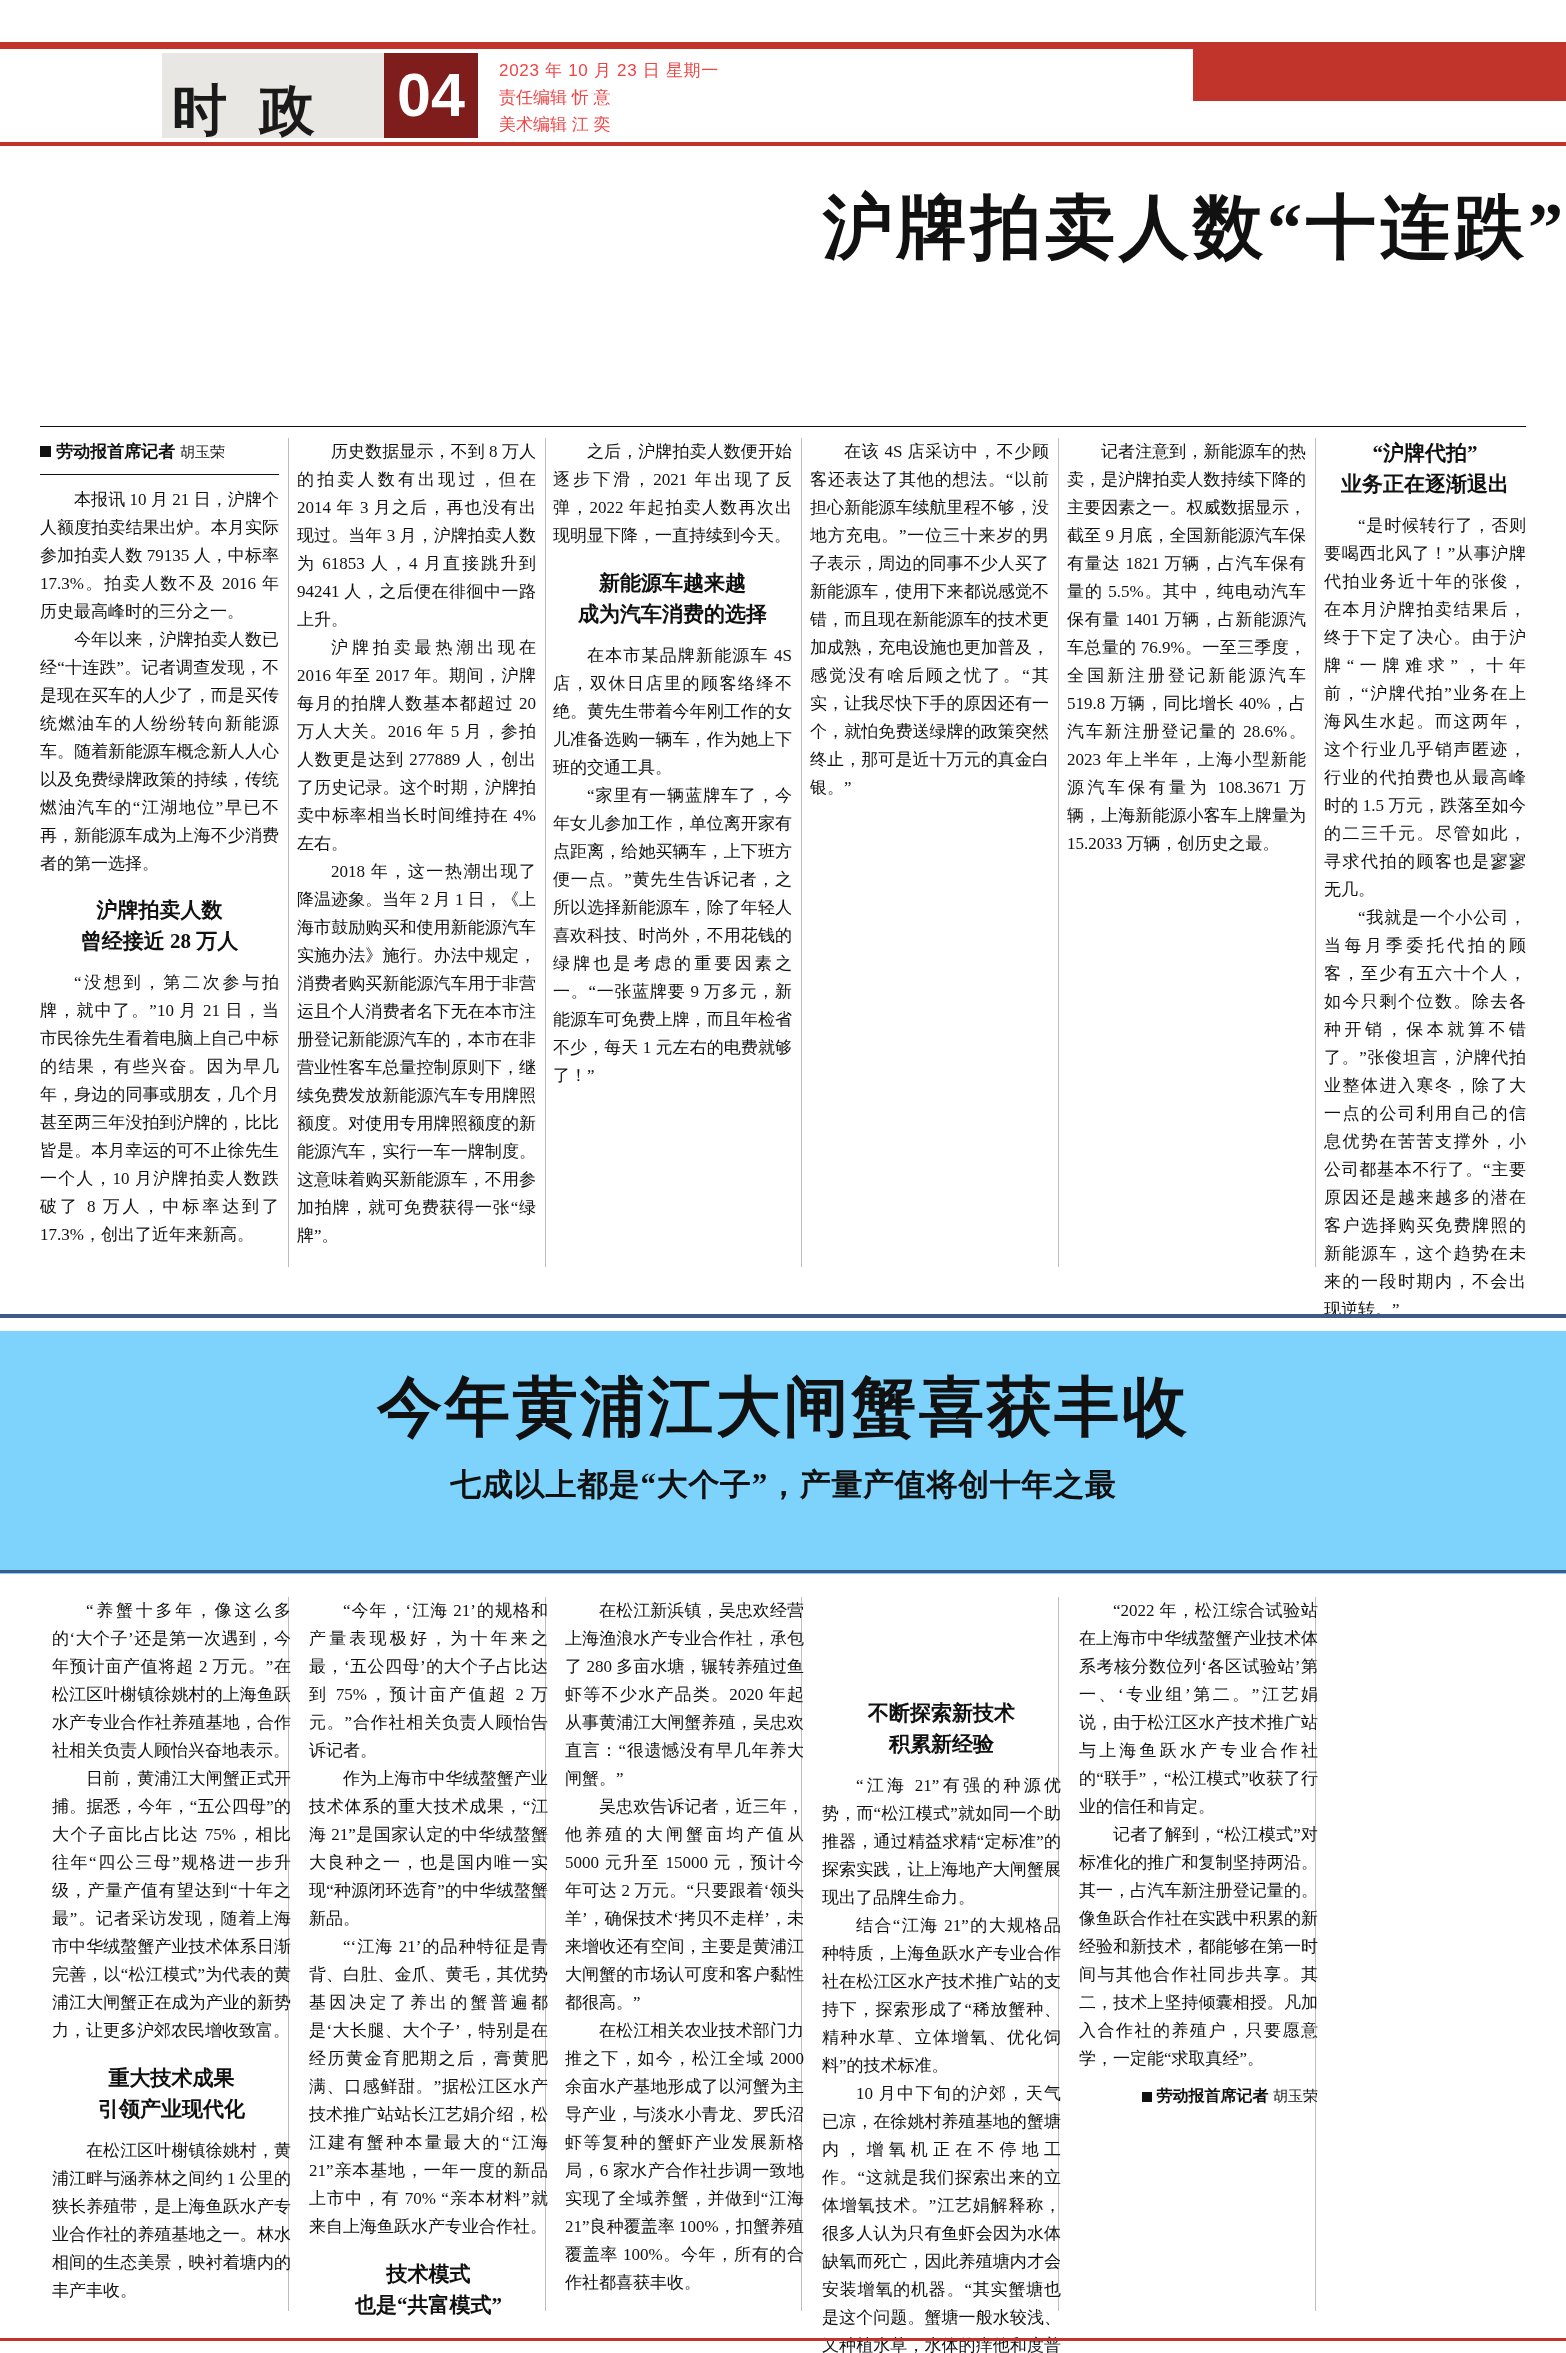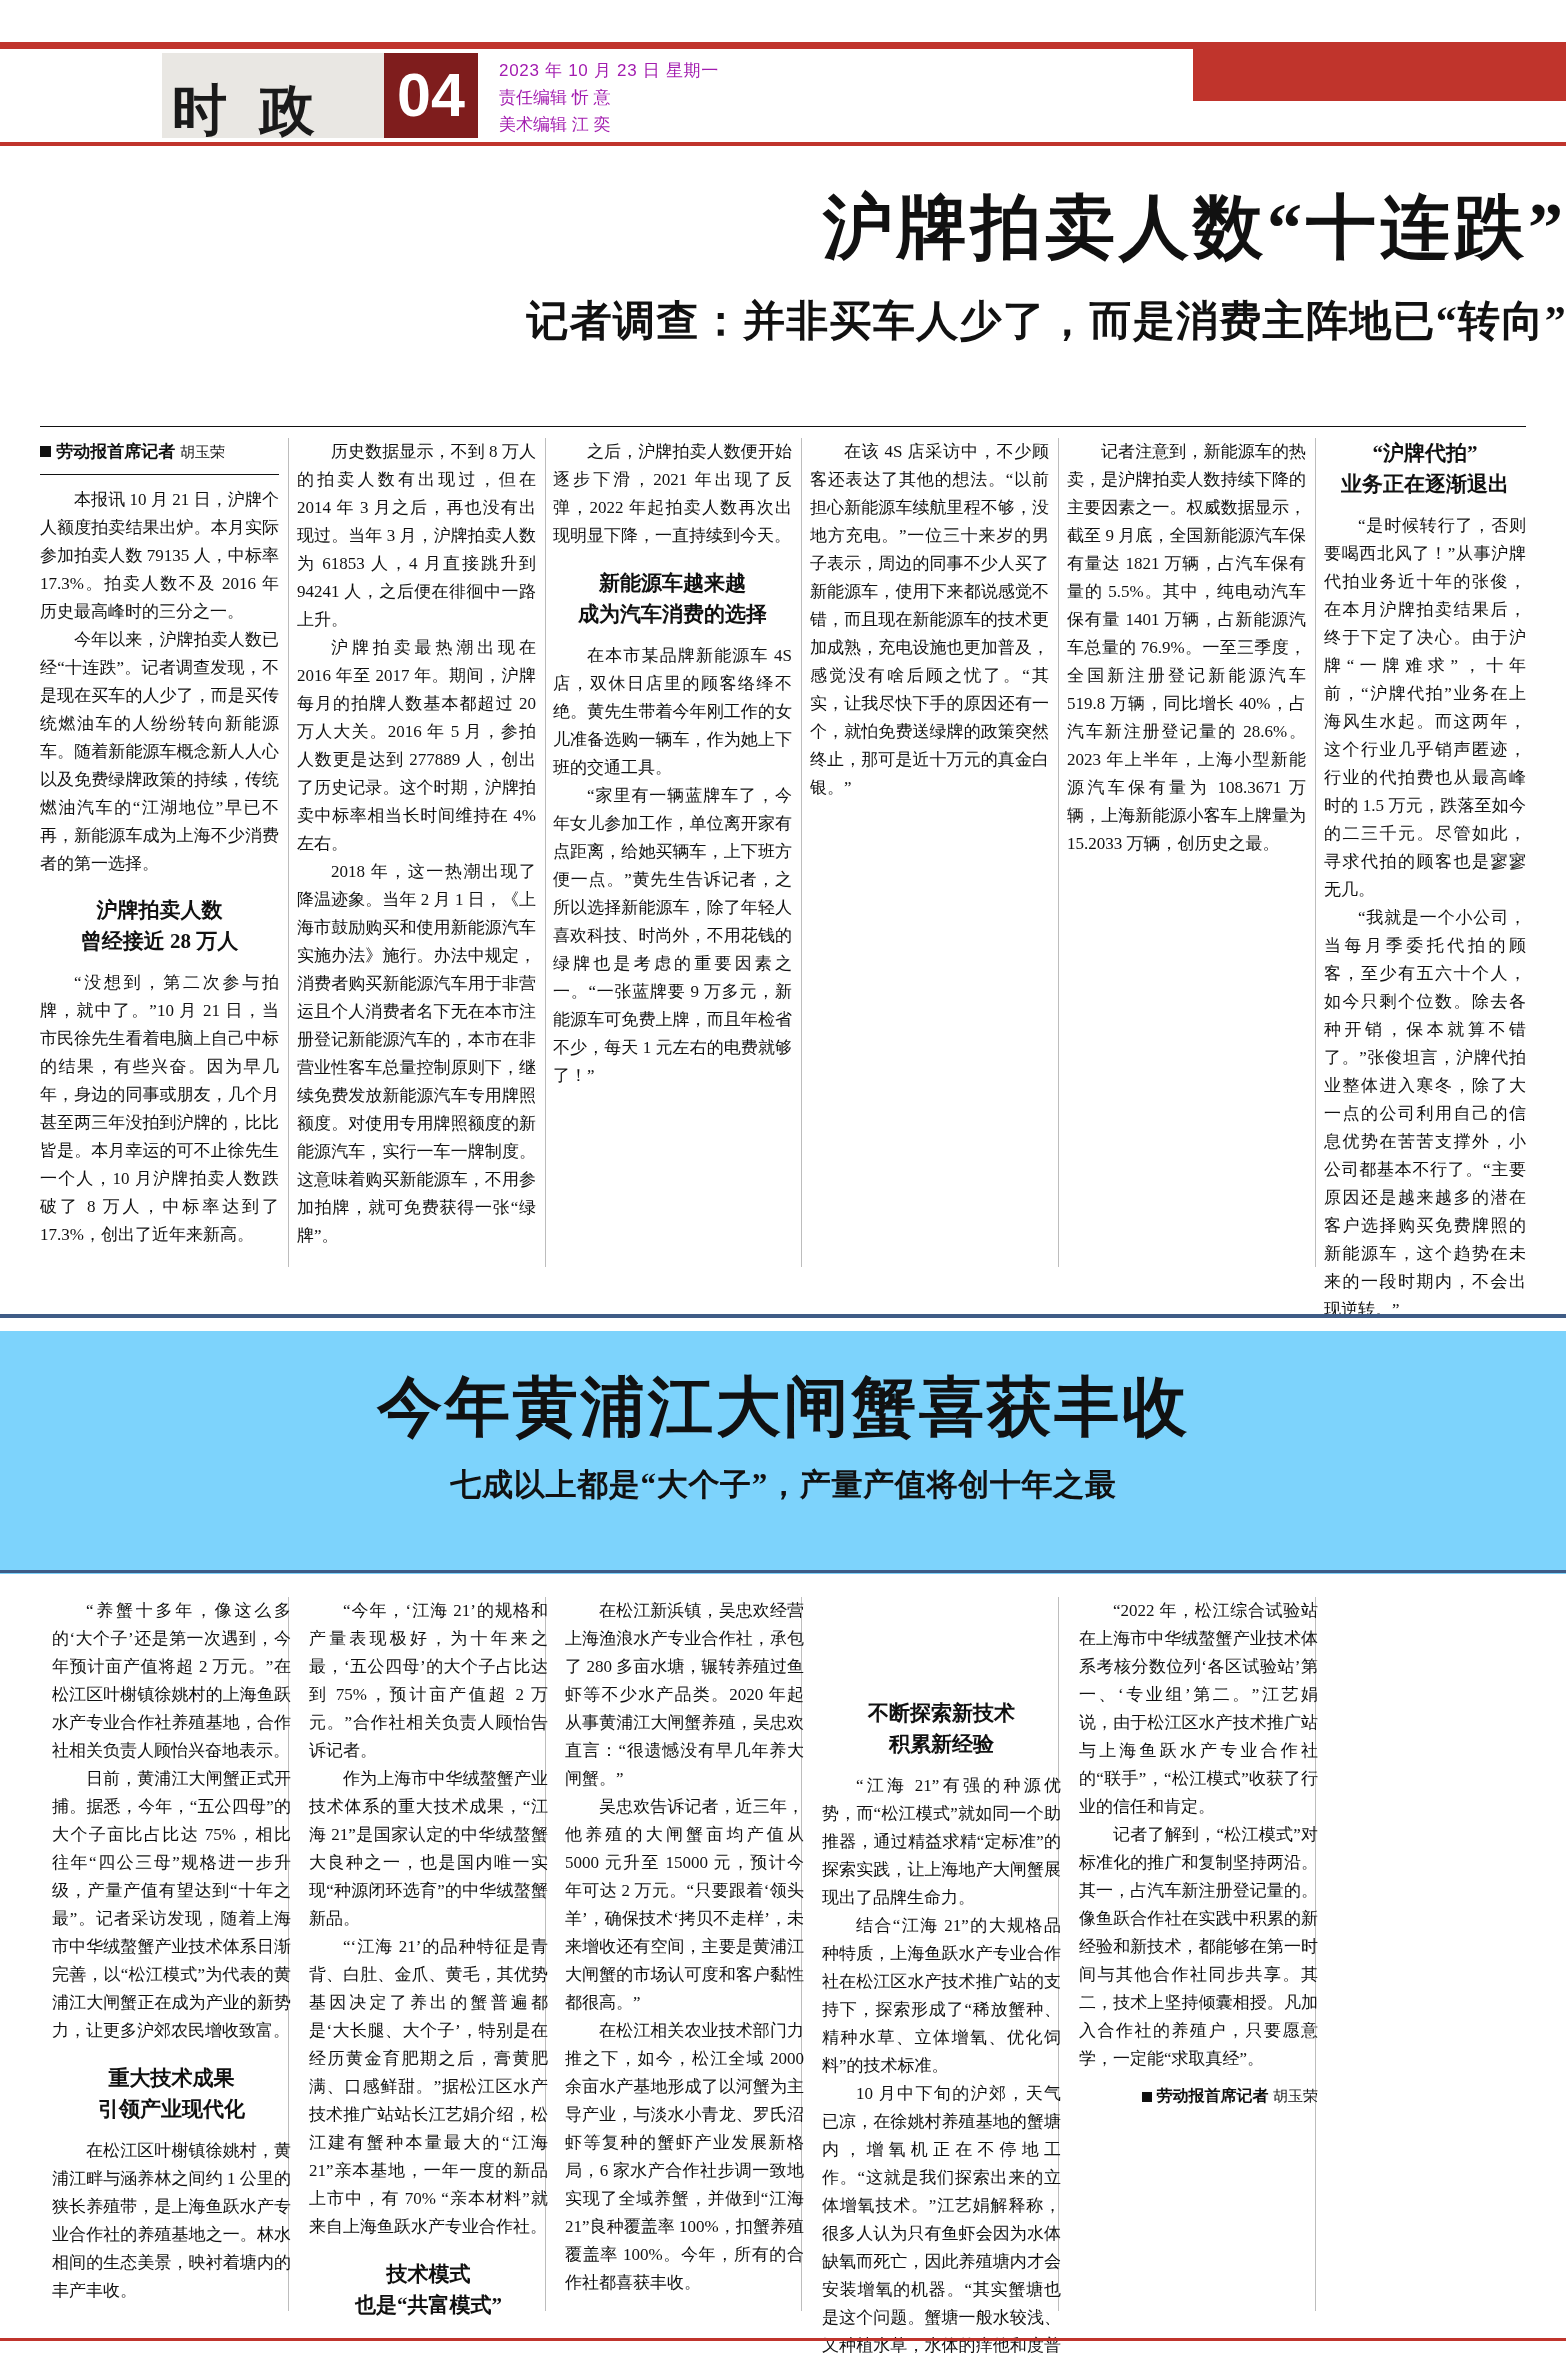--- a/index.html
+++ b/index.html
@@ -6,21 +6,21 @@
   body{width:1567px;height:2354px;font-family:"Liberation Serif",serif;color:#111;}
   .page{position:relative;width:1567px;height:2354px;background:#fff;overflow:hidden;}
 
   
   .masthead{position:absolute;left:0;top:0;width:1567px;height:175px;}
   .mh-redbar{position:absolute;left:0;top:42px;width:1567px;height:6.7px;background:#c0342c;}
   .mh-redbar2{position:absolute;left:0;top:142px;width:1567px;height:4px;background:#c0342c;}
   .mh-greyblock{position:absolute;left:162px;top:53px;width:222px;height:85px;background:#e9e7e3;}
   .mh-title{position:absolute;left:172px;top:74px;width:202px;height:74px;font-family:"Liberation Serif",serif;font-weight:bold;font-size:55px;letter-spacing:9.4px;color:#1a1a1a;line-height:74px;}
   .mh-num{position:absolute;left:384px;top:53px;width:94px;height:85px;background:#7f1d1d;color:#fff;font-family:"Liberation Sans",sans-serif;font-weight:bold;font-size:61px;text-align:center;line-height:85px;}
-  .mh-meta{position:absolute;left:499px;top:57px;font-size:17px;line-height:27px;color:#a21caf;font-family:"Liberation Sans",sans-serif;}
+  .mh-meta{position:absolute;left:499px;top:57px;font-size:17px;line-height:27px;color:#ef4444;font-family:"Liberation Sans",sans-serif;}
   .mh-meta .r1{letter-spacing:0.7px;}
   .mh-logo{position:absolute;left:1193px;top:42px;width:374px;height:59px;background:#c0342c;}
 
   
   .headline{position:absolute;left:0;top:181px;width:1567px;text-align:right;}
   .headline h1{margin:0;font-size:70px;font-weight:bold;letter-spacing:4px;font-family:"Liberation Serif",serif;color:#111;}
   .headline h2{margin:17.5px 0 0 0;font-size:42px;font-weight:bold;letter-spacing:1.3px;font-family:"Liberation Serif",serif;color:#111;}
 
   .rule-hair{position:absolute;background:#333;}
 
@@ -78,21 +78,20 @@
     </div>
     <div class="mh-logo">
       
       
     </div>
     <div class="mh-redbar2"></div>
   </div>
 
   <div class="headline">
     <h1>沪牌拍卖人数“十连跌”</h1>
-    <h2>记者调查：并非买车人少了，而是消费主阵地已“转向”</h2>
   </div>
   <div class="rule-hair" style="left:40px;top:426px;width:1486px;height:1.3px;background:#111;"></div>
 
   <div class="a1">
     <div class="vrule" style="left:248px"></div>
     <div class="vrule" style="left:505px"></div>
     <div class="vrule" style="left:761px"></div>
     <div class="vrule" style="left:1018px"></div>
     <div class="vrule" style="left:1275px"></div>
 

